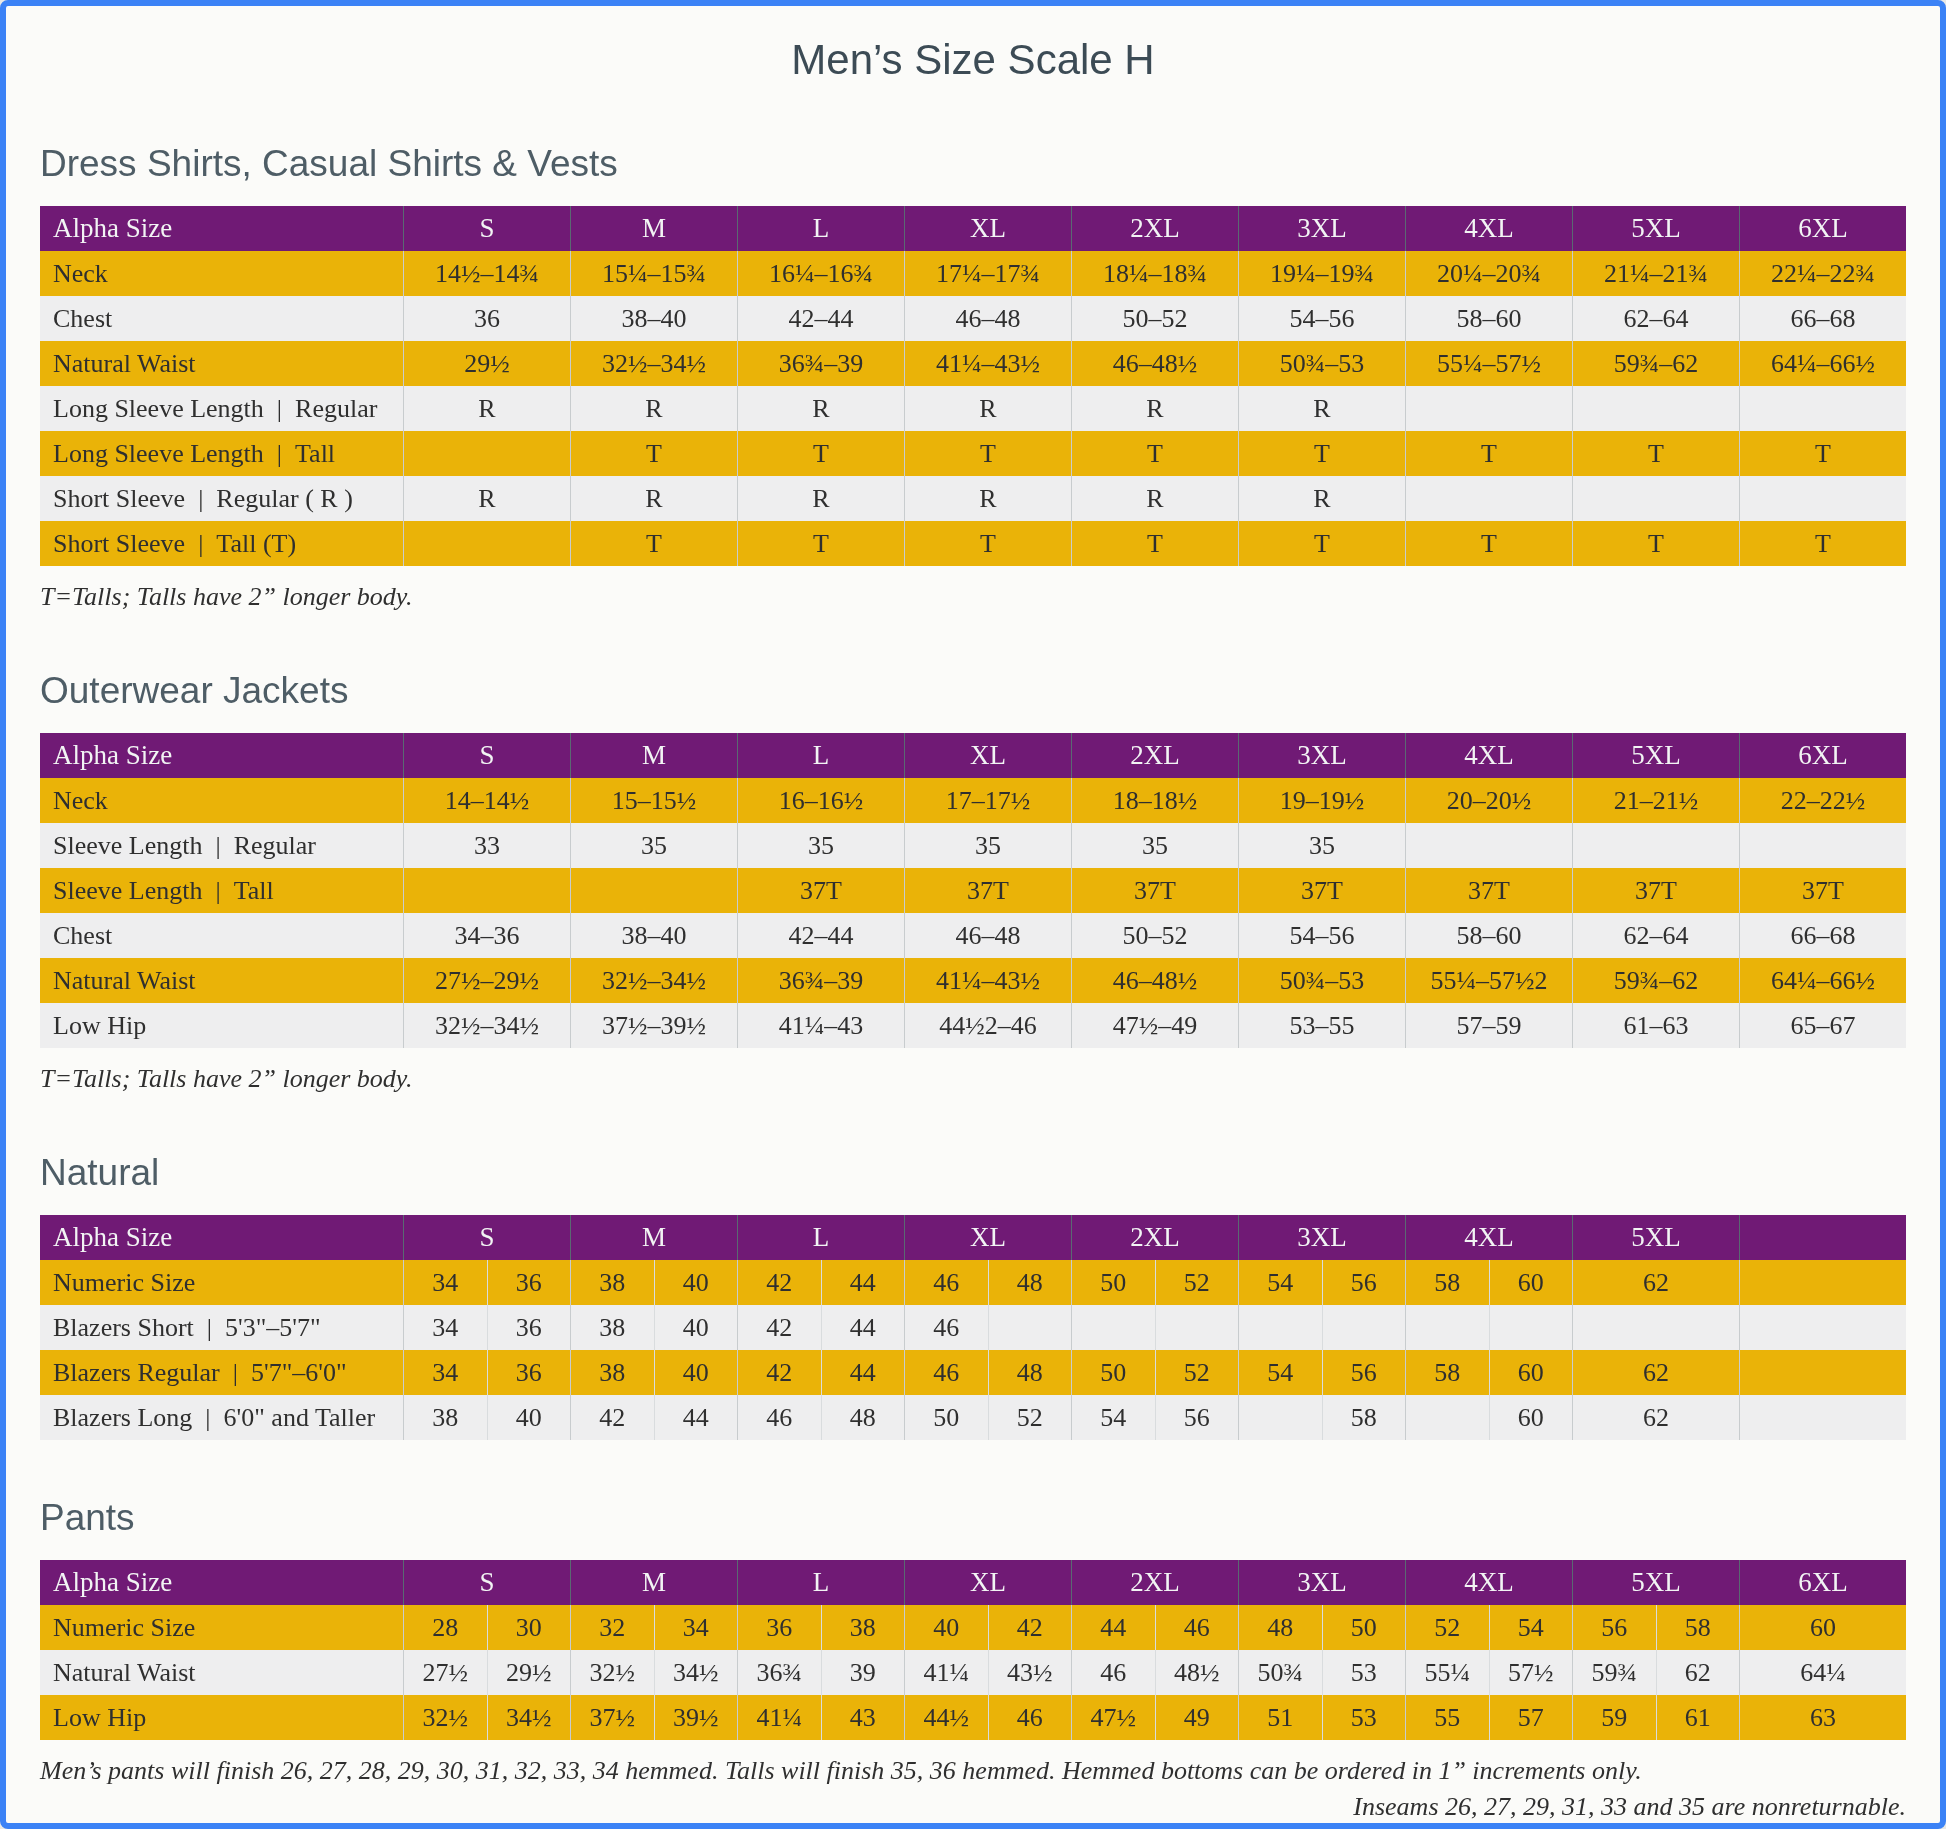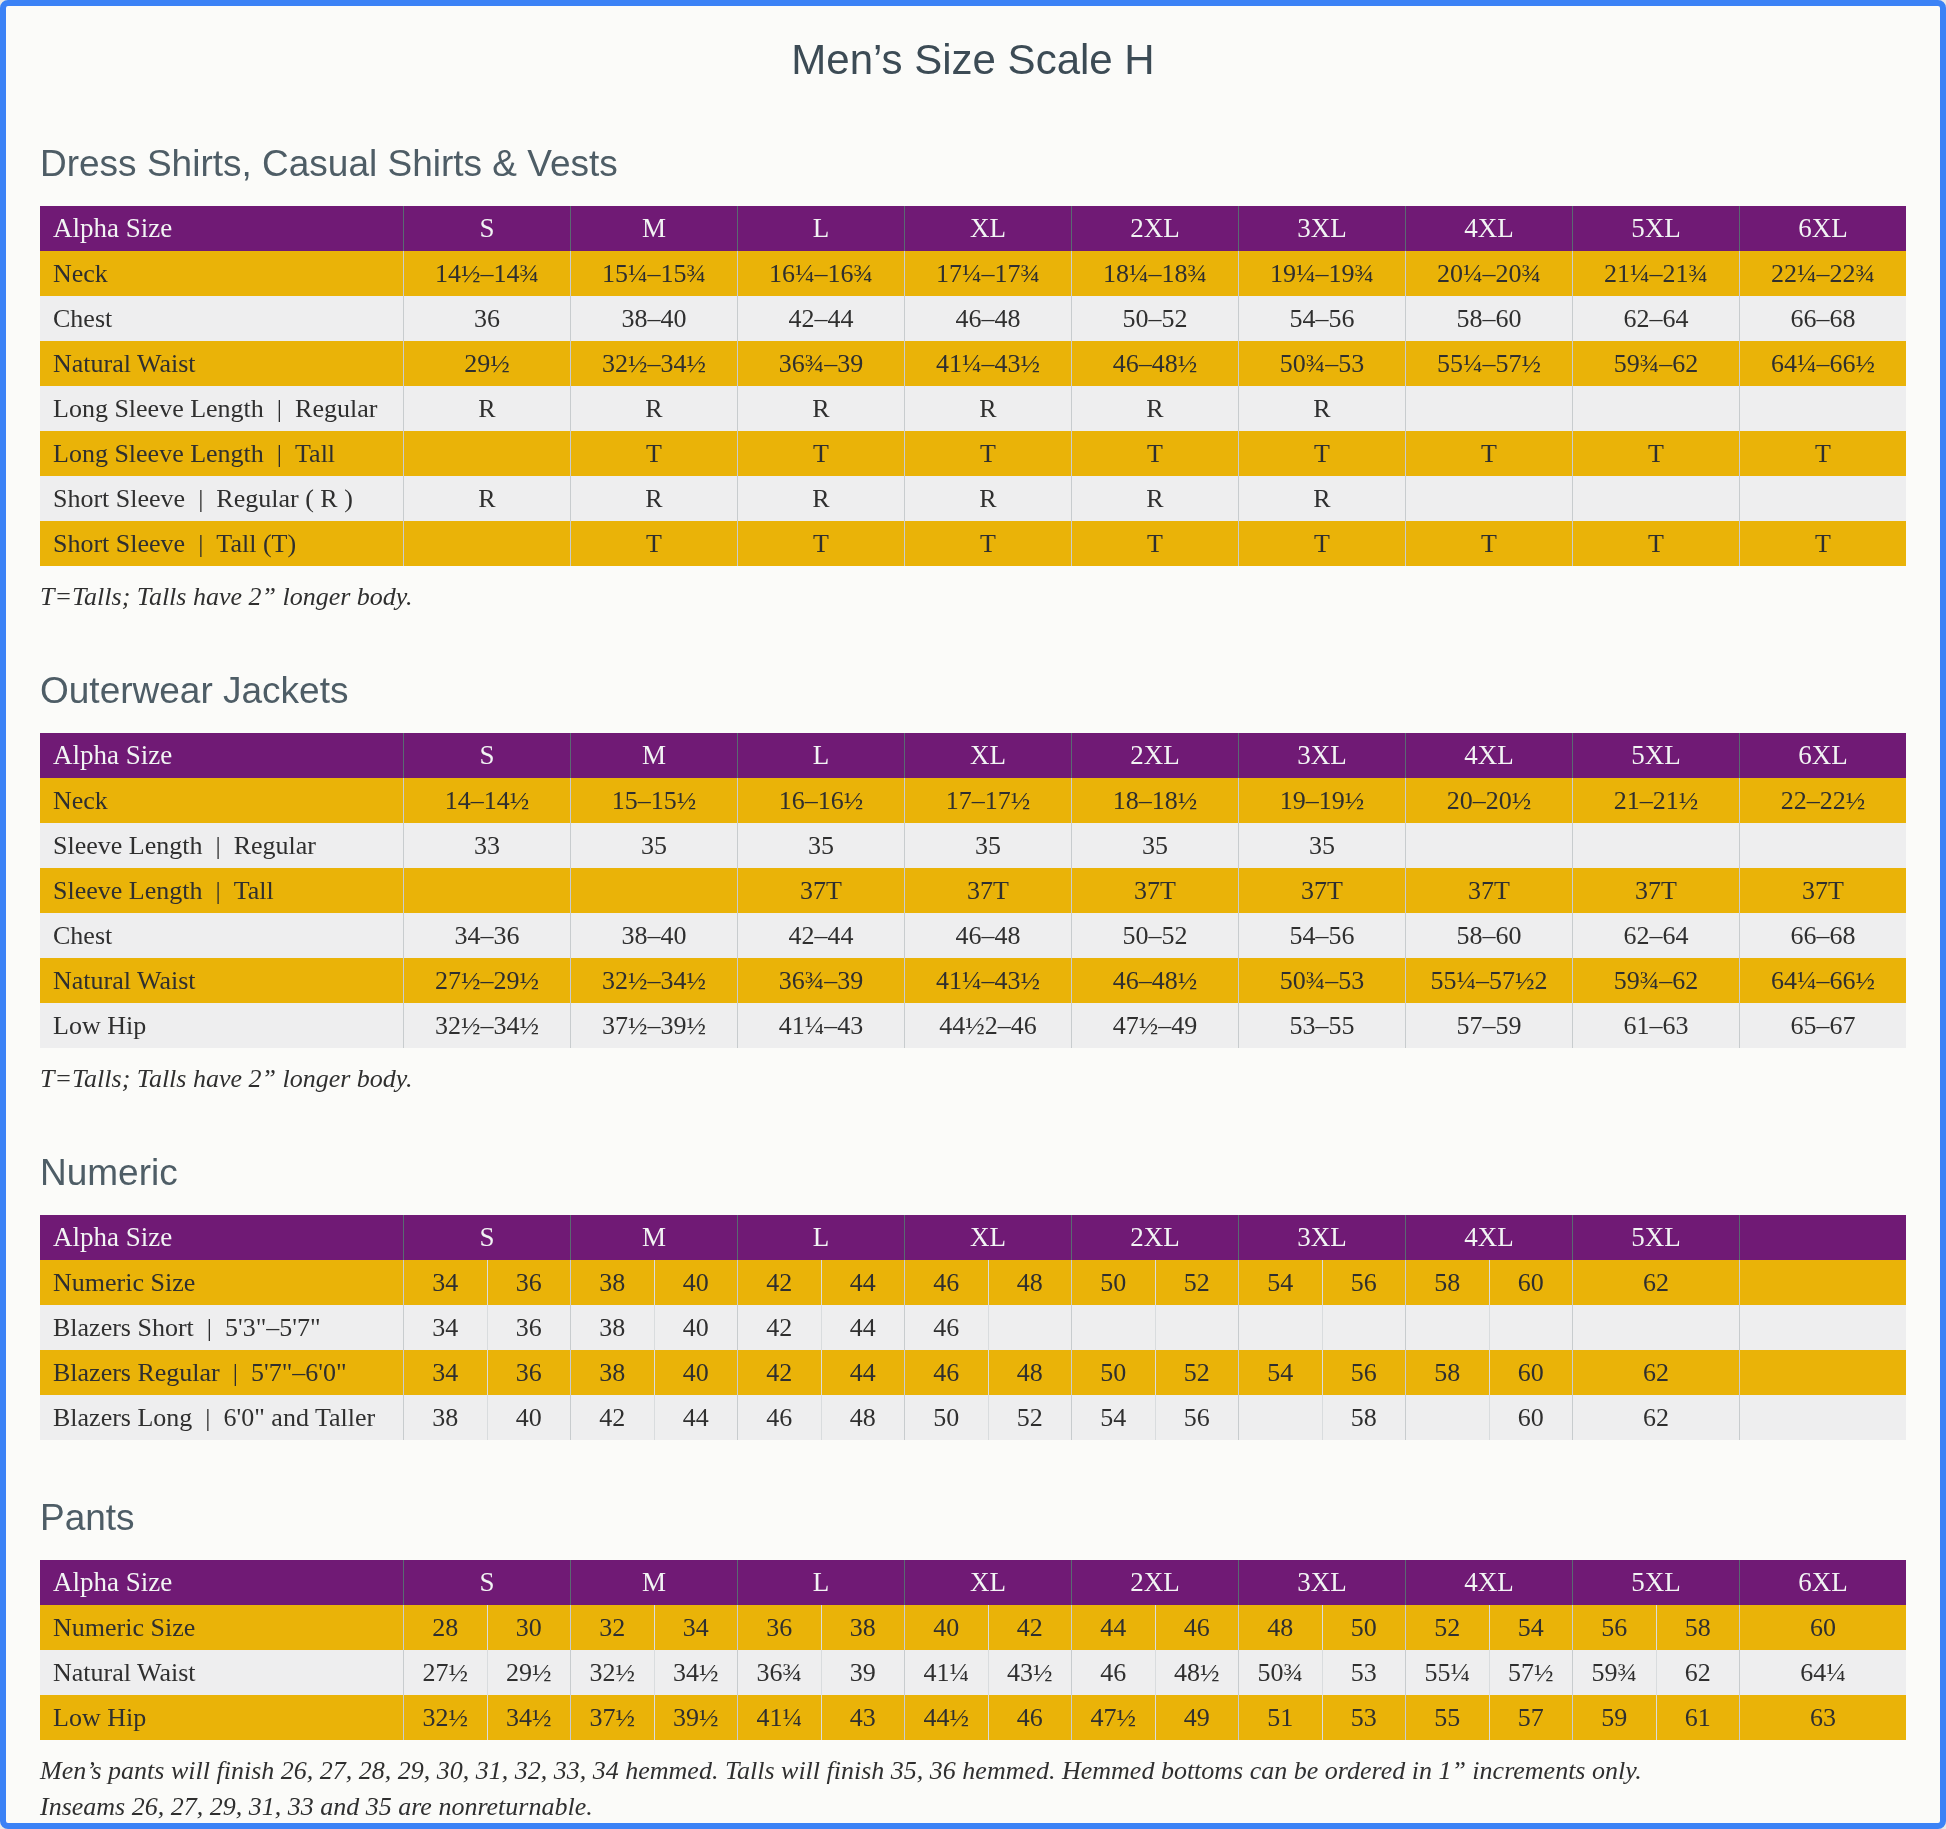--- a/index.html
+++ b/index.html
@@ -78,21 +78,21 @@
   }
   .sub.divided { border-left: 1px solid #d9dcde; }
 
   .footnote {
     font-style: italic;
     font-size: 26px;
     line-height: 33px;
     color: #2f2f2f;
     margin-top: 14px;
   }
-  .footnote + .footnote { margin-top: 3px; }
+  .footnote + .footnote { margin-top: 3px; text-align: right; }
 </style>
 </head>
 <body>
 
 <div class="page">
   <h1 class="page-title">Men’s Size Scale H</h1>
   <main>
       <section class="section">
         <h2 class="section-title">Dress Shirts, Casual Shirts &amp; Vests</h2>
         <div class="table">
@@ -279,21 +279,21 @@
             <div class="cell">47½–49</div>
             <div class="cell">53–55</div>
             <div class="cell">57–59</div>
             <div class="cell">61–63</div>
             <div class="cell">65–67</div>
           </div>
         </div>
         <p class="footnote">T=Talls; Talls have 2” longer body.</p>
       </section>
       <section class="section">
-        <h2 class="section-title">Numeric</h2>
+        <h2 class="section-title">Natural</h2>
         <div class="table">
           <div class="trow thead">
             <div class="cell label">Alpha Size</div>
             <div class="cell">S</div>
             <div class="cell">M</div>
             <div class="cell">L</div>
             <div class="cell">XL</div>
             <div class="cell">2XL</div>
             <div class="cell">3XL</div>
             <div class="cell">4XL</div>

